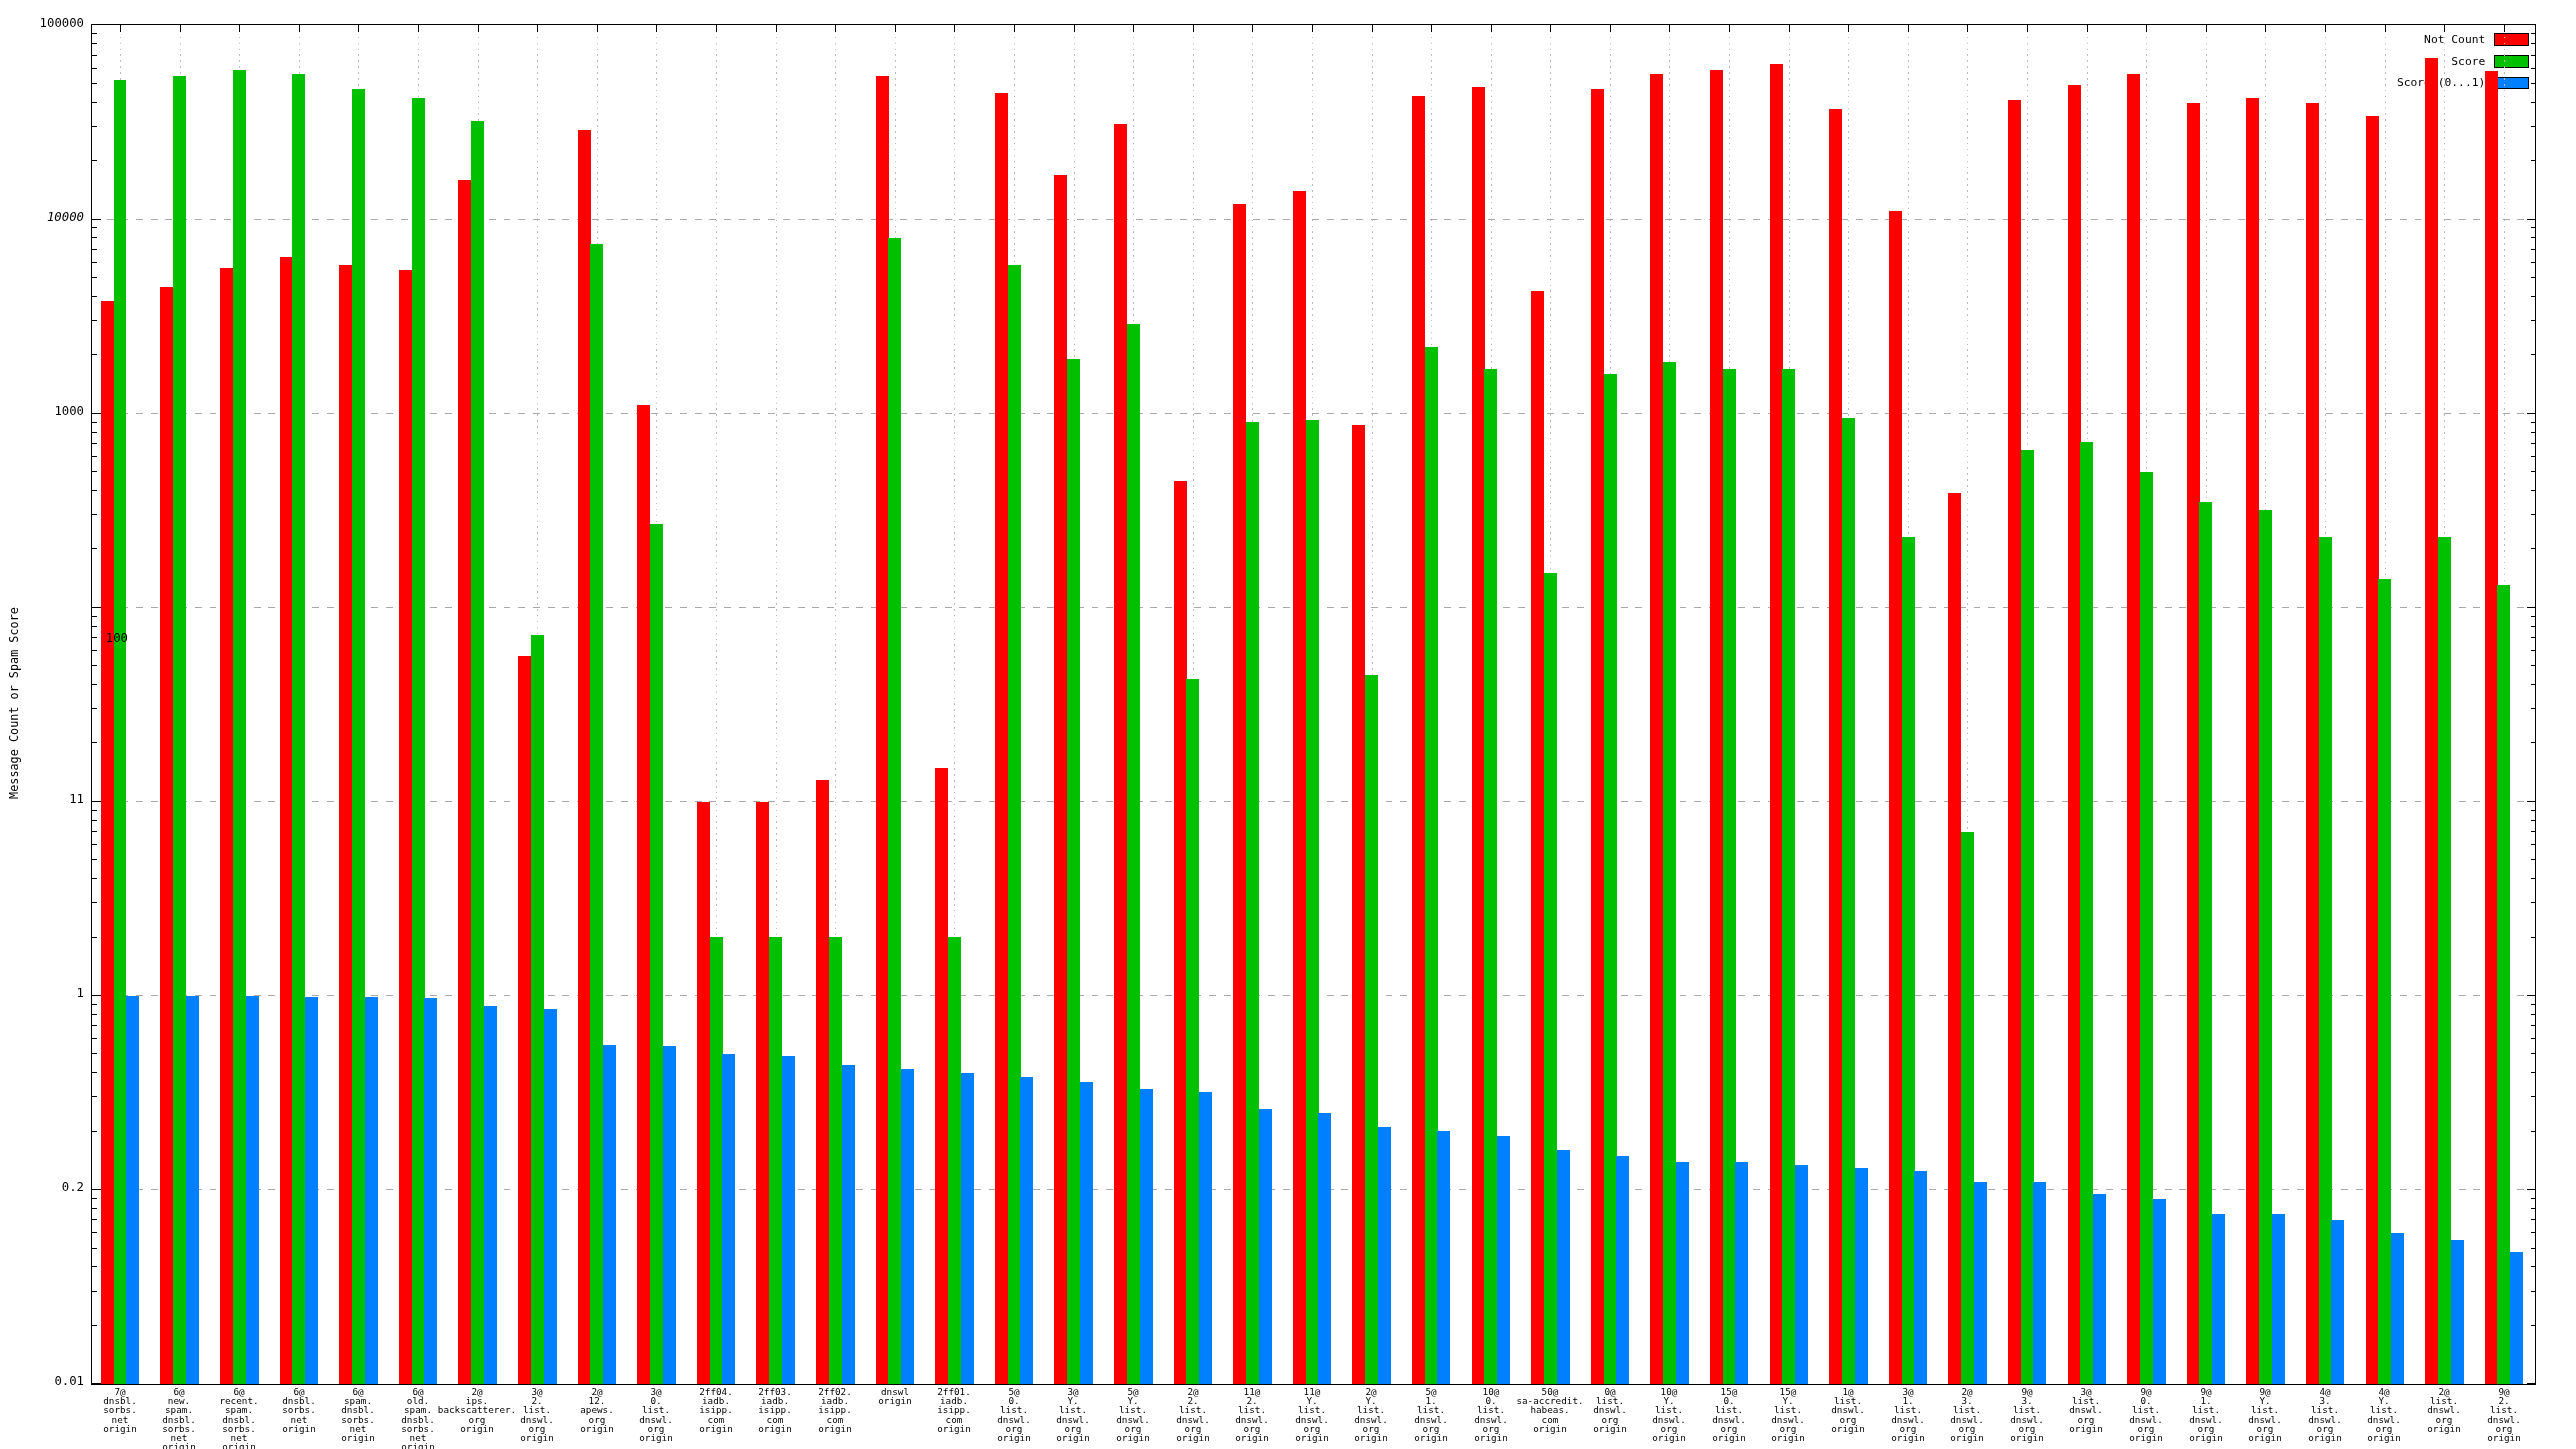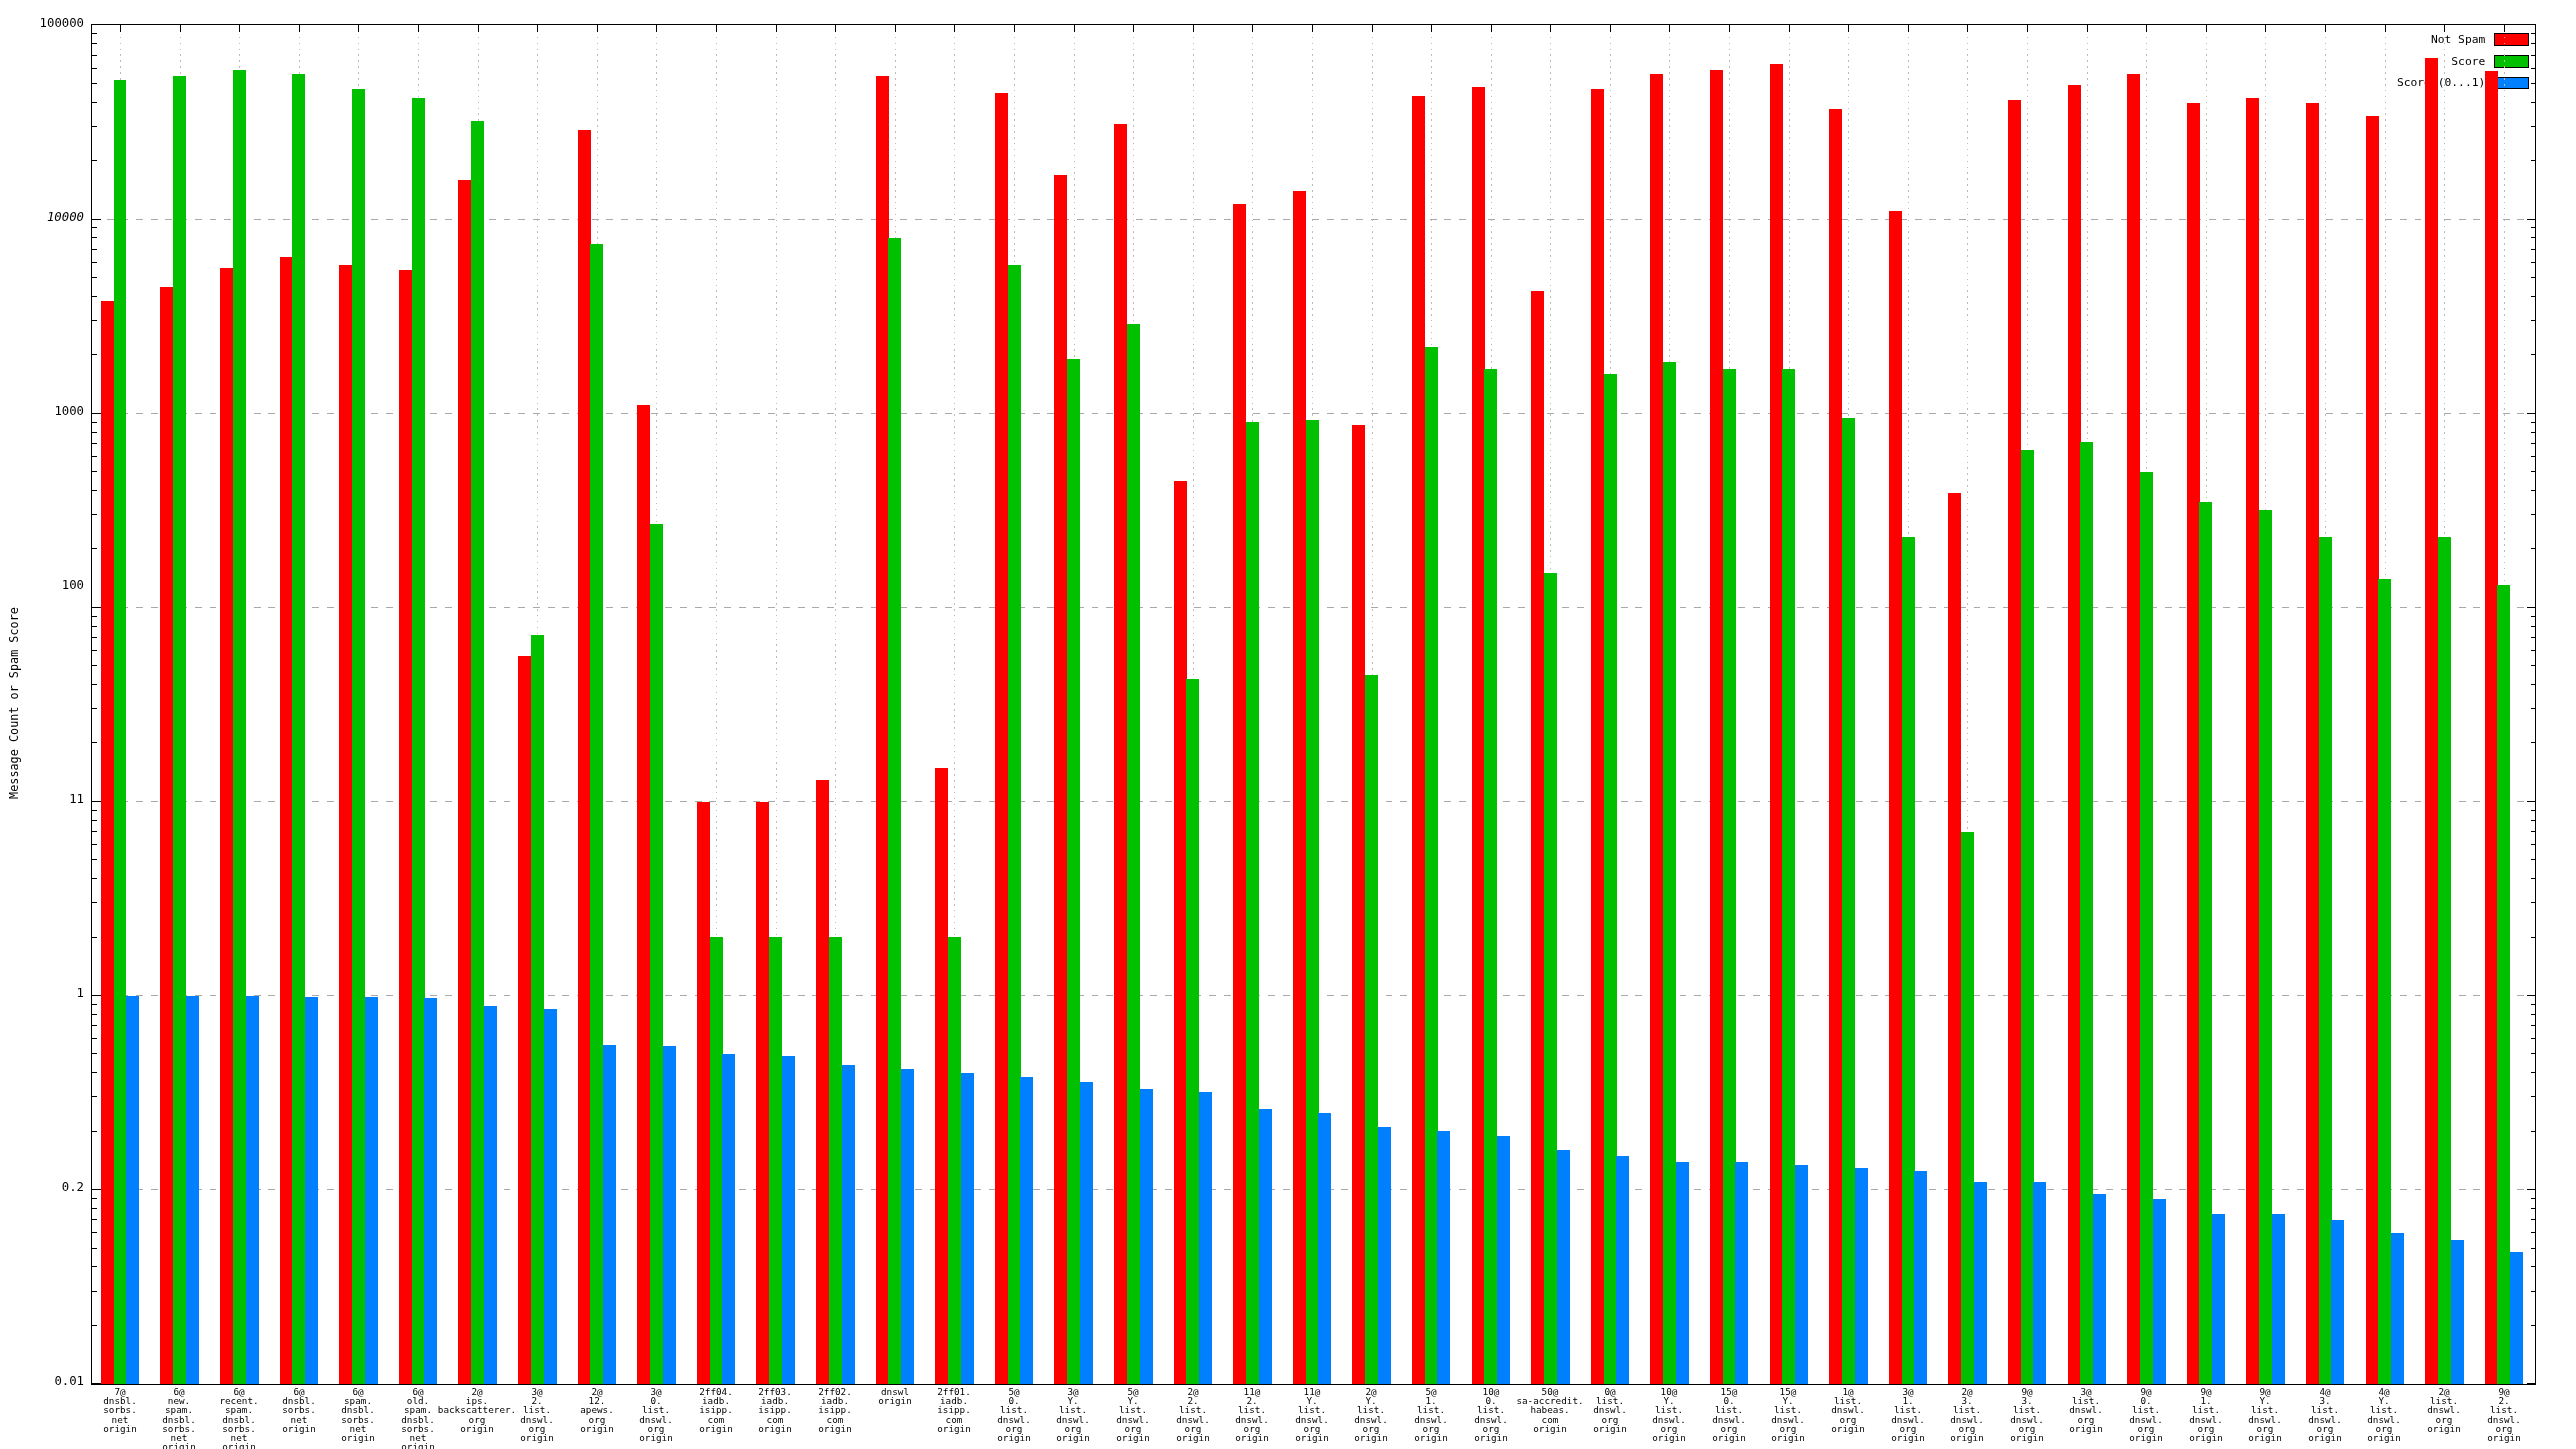--- a/index.html
+++ b/index.html
@@ -51,21 +51,21 @@
   .legend-swatch{width:33px;height:10.8px;border:1px solid #000;}
 </style>
 </head>
 <body>
 
 <div class="screen">
   <div class="y-axis-label">Message Count or Spam Score</div>
   <div class="plot-area" id="plot">
     <div class="legend" id="legend">
         <div class="legend-row">
-          <span class="legend-text">Not Spam</span>
+          <span class="legend-text">Not Count</span>
           <span class="legend-swatch" style="background: rgb(255, 0, 0);"></span>
         </div>
         <div class="legend-row">
           <span class="legend-text">Score</span>
           <span class="legend-swatch" style="background: rgb(0, 192, 0);"></span>
         </div>
         <div class="legend-row">
           <span class="legend-text">Score (0...1)</span>
           <span class="legend-swatch" style="background: rgb(0, 128, 255);"></span>
         </div>
@@ -448,21 +448,21 @@
       <div class="tick" style="left: 2412px; top: 0px; width: 1px; height: 7.9px;"></div>
       <div class="tick" style="left: 2412px; top: 1351px; width: 1px; height: 7.9px;"></div>
       <div class="bar" style="left: 2393px; width: 12.8px; height: 1313px; background: rgb(255, 0, 0);"></div>
       <div class="bar" style="left: 2405px; width: 12.8px; height: 799px; background: rgb(0, 192, 0);"></div>
       <div class="bar" style="left: 2418px; width: 12.8px; height: 132px; background: rgb(0, 128, 255);"></div>
     </div>
   <div id="ytick-labels">
       <div class="ytick-label" style="top: 15.7px;">100000</div>
       <div class="ytick-label" style="top: 210px; font-style: italic;">10000</div>
       <div class="ytick-label" style="top: 404px;">1000</div>
-      <div class="ytick-label" style="top: 578px;">100</div>
+      <div class="ytick-label" style="top: 631px; padding-left: 44px;">100</div>
       <div class="ytick-label" style="top: 792px;">11</div>
       <div class="ytick-label" style="top: 986px;">1</div>
       <div class="ytick-label" style="top: 1180px;">0.2</div>
       <div class="ytick-label" style="top: 1374px;">0.01</div>
     </div>
   <div id="xtick-labels">
       <div class="x-label" style="left: 66px; top: 1387px;">7@
 dnsbl.
 sorbs.
 net

